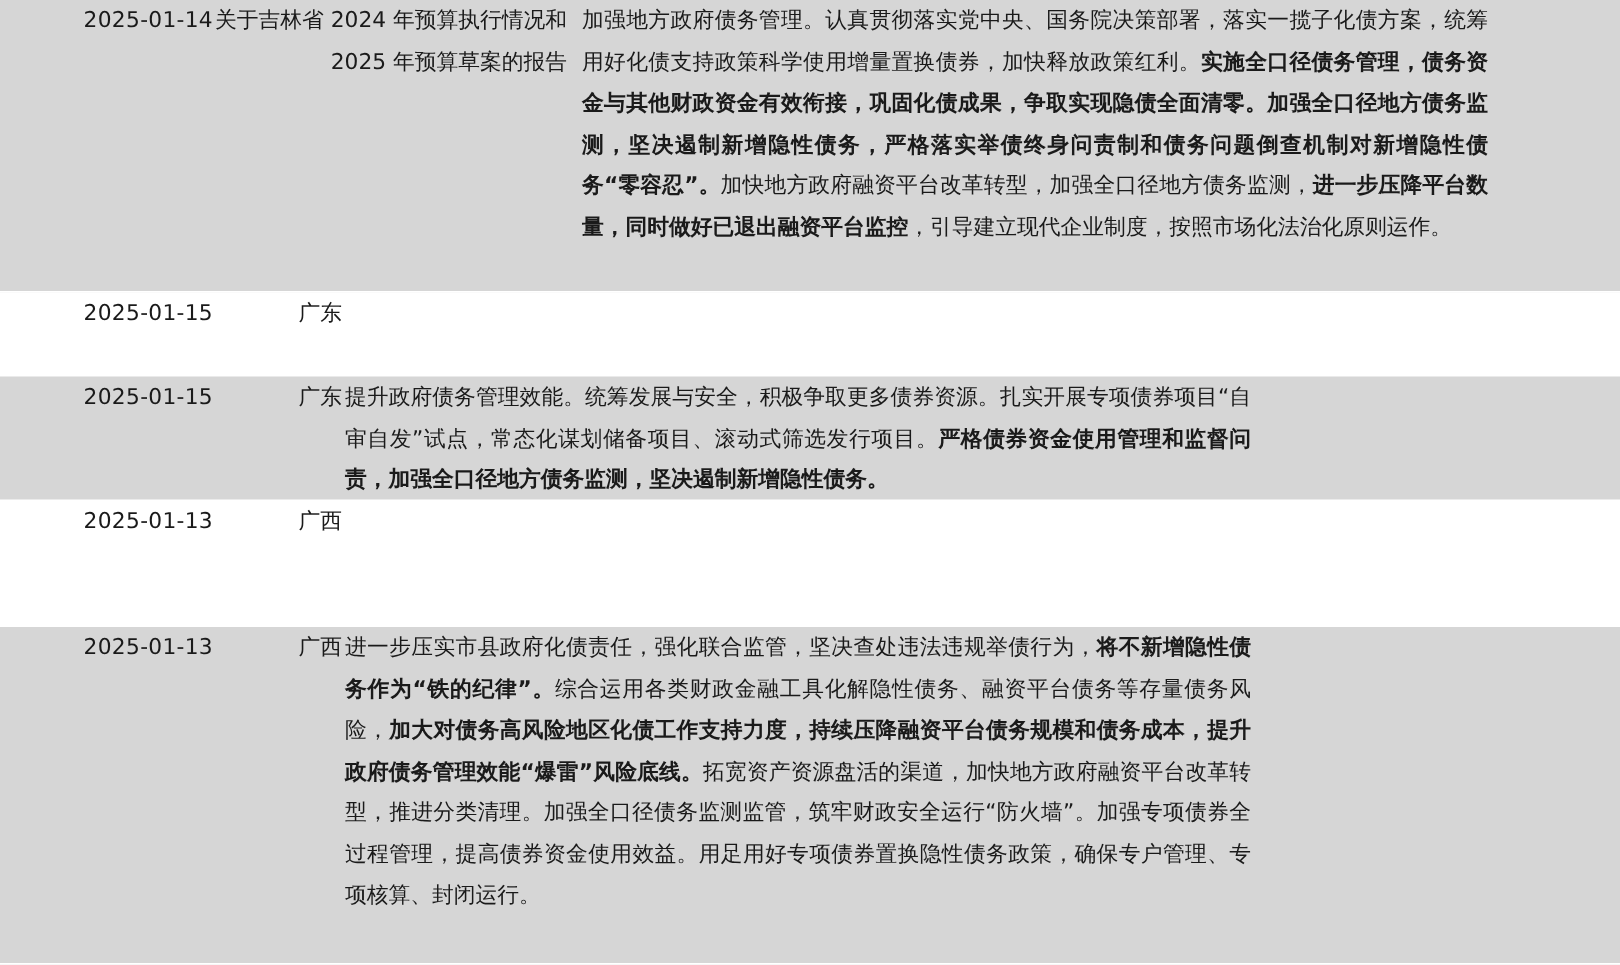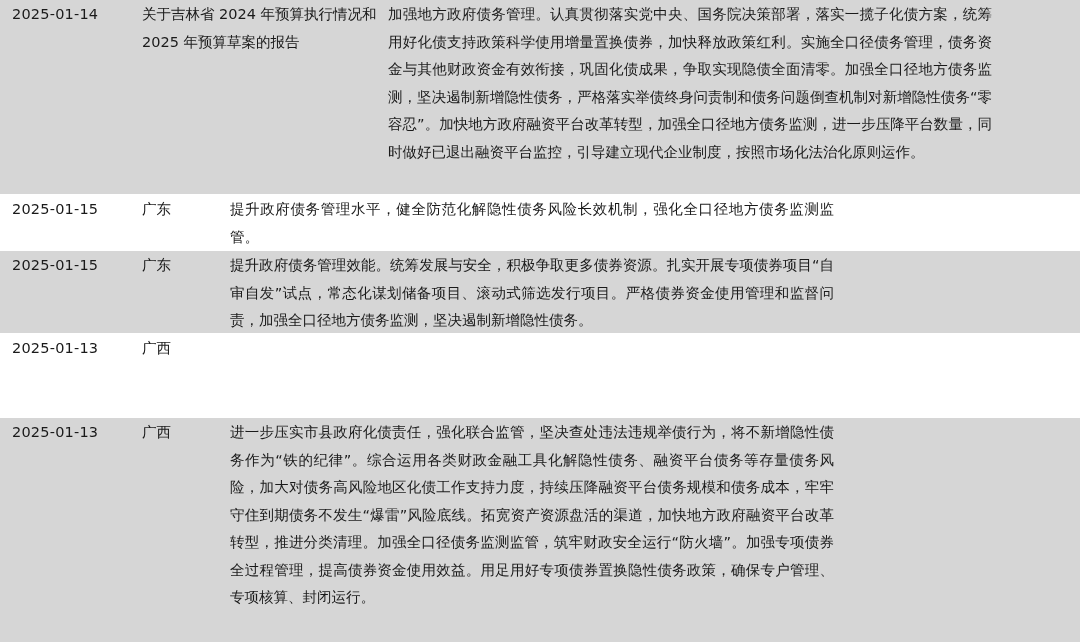--- a/index.html
+++ b/index.html
@@ -15,54 +15,54 @@
       box-sizing: border-box;
       border-bottom: 1px solid #ffffff;
     }
     .row.shade { background: #d6d6d6; }
     .row.plain { background: #ffffff; }
     .cell {
       box-sizing: border-box;
       font-size: 14.5px;
       line-height: 27.5px;
       padding-top: 1px;
+      text-align: right;
     }
     .c-date { width: 142px; padding-left: 12px; letter-spacing: 0.2px; }
     .c-prov { width: 86px; }
     .c-title { width: 244px; padding-right: 8px; }
     .c-content { width: 608px; padding-left: 2px; padding-right: 2px; text-align: justify; }
-    .c-content b { font-weight: normal; }
+    .c-content b { font-weight: bold; }
   </style>
 </head>
 <body>
 
 <div class="table">
 
   <div class="row shade" style="height:195px">
     <div class="cell c-date">2025-01-14</div>
     <div class="cell c-title">关于吉林省 2024 年预算执行情况和 2025 年预算草案的报告</div>
     <div class="cell c-content"><span>加强地方政府债务管理。认真贯彻落实党中央、国务院决策部署，落实一揽子化债方案，统筹用好化债支持政策科学使用增量置换债券，加快释放政策红利。</span><b>实施全口径债务管理，债务资金与其他财政资金有效衔接，巩固化债成果，争取实现隐债全面清零。加强全口径地方债务监测，坚决遏制新增隐性债务，严格落实举债终身问责制和债务问题倒查机制对新增隐性债务“零容忍”。</b><span>加快地方政府融资平台改革转型，加强全口径地方债务监测，</span><b>进一步压降平台数量，同时做好已退出融资平台监控</b><span>，引导建立现代企业制度，按照市场化法治化原则运作。</span></div>
   </div>
 
   <div class="row plain" style="height:56px">
     <div class="cell c-date">2025-01-15</div>
     <div class="cell c-prov">广东</div>
-    <div class="cell c-content"><span>提升政府债务管理水平，健全防范化解隐性债务风险长效机制，强化全口径地方债务监测监管。</span></div>
   </div>
 
   <div class="row shade" style="height:83px">
     <div class="cell c-date">2025-01-15</div>
     <div class="cell c-prov">广东</div>
     <div class="cell c-content"><span>提升政府债务管理效能。统筹发展与安全，积极争取更多债券资源。扎实开展专项债券项目“自审自发”试点，常态化谋划储备项目、滚动式筛选发行项目。</span><b>严格债券资金使用管理和监督问责，加强全口径地方债务监测，坚决遏制新增隐性债务。</b></div>
   </div>
 
   <div class="row plain" style="height:84px">
     <div class="cell c-date">2025-01-13</div>
     <div class="cell c-prov">广西</div>
   </div>
 
   <div class="row shade" style="height:225px">
     <div class="cell c-date">2025-01-13</div>
     <div class="cell c-prov">广西</div>
-    <div class="cell c-content"><span>进一步压实市县政府化债责任，强化联合监管，坚决查处违法违规举债行为，</span><b>将不新增隐性债务作为“铁的纪律”。</b><span>综合运用各类财政金融工具化解隐性债务、融资平台债务等存量债务风险，</span><b>加大对债务高风险地区化债工作支持力度，持续压降融资平台债务规模和债务成本，牢牢守住到期债务不发生“爆雷”风险底线。</b><span>拓宽资产资源盘活的渠道，加快地方政府融资平台改革转型，推进分类清理。加强全口径债务监测监管，筑牢财政安全运行“防火墙”。加强专项债券全过程管理，提高债券资金使用效益。用足用好专项债券置换隐性债务政策，确保专户管理、专项核算、封闭运行。</span></div>
+    <div class="cell c-content"><span>进一步压实市县政府化债责任，强化联合监管，坚决查处违法违规举债行为，</span><b>将不新增隐性债务作为“铁的纪律”。</b><span>综合运用各类财政金融工具化解隐性债务、融资平台债务等存量债务风险，</span><b>加大对债务高风险地区化债工作支持力度，持续压降融资平台债务规模和债务成本，提升政府债务管理效能“爆雷”风险底线。</b><span>拓宽资产资源盘活的渠道，加快地方政府融资平台改革转型，推进分类清理。加强全口径债务监测监管，筑牢财政安全运行“防火墙”。加强专项债券全过程管理，提高债券资金使用效益。用足用好专项债券置换隐性债务政策，确保专户管理、专项核算、封闭运行。</span></div>
   </div>
 
 </div>
 
 </body></html>

